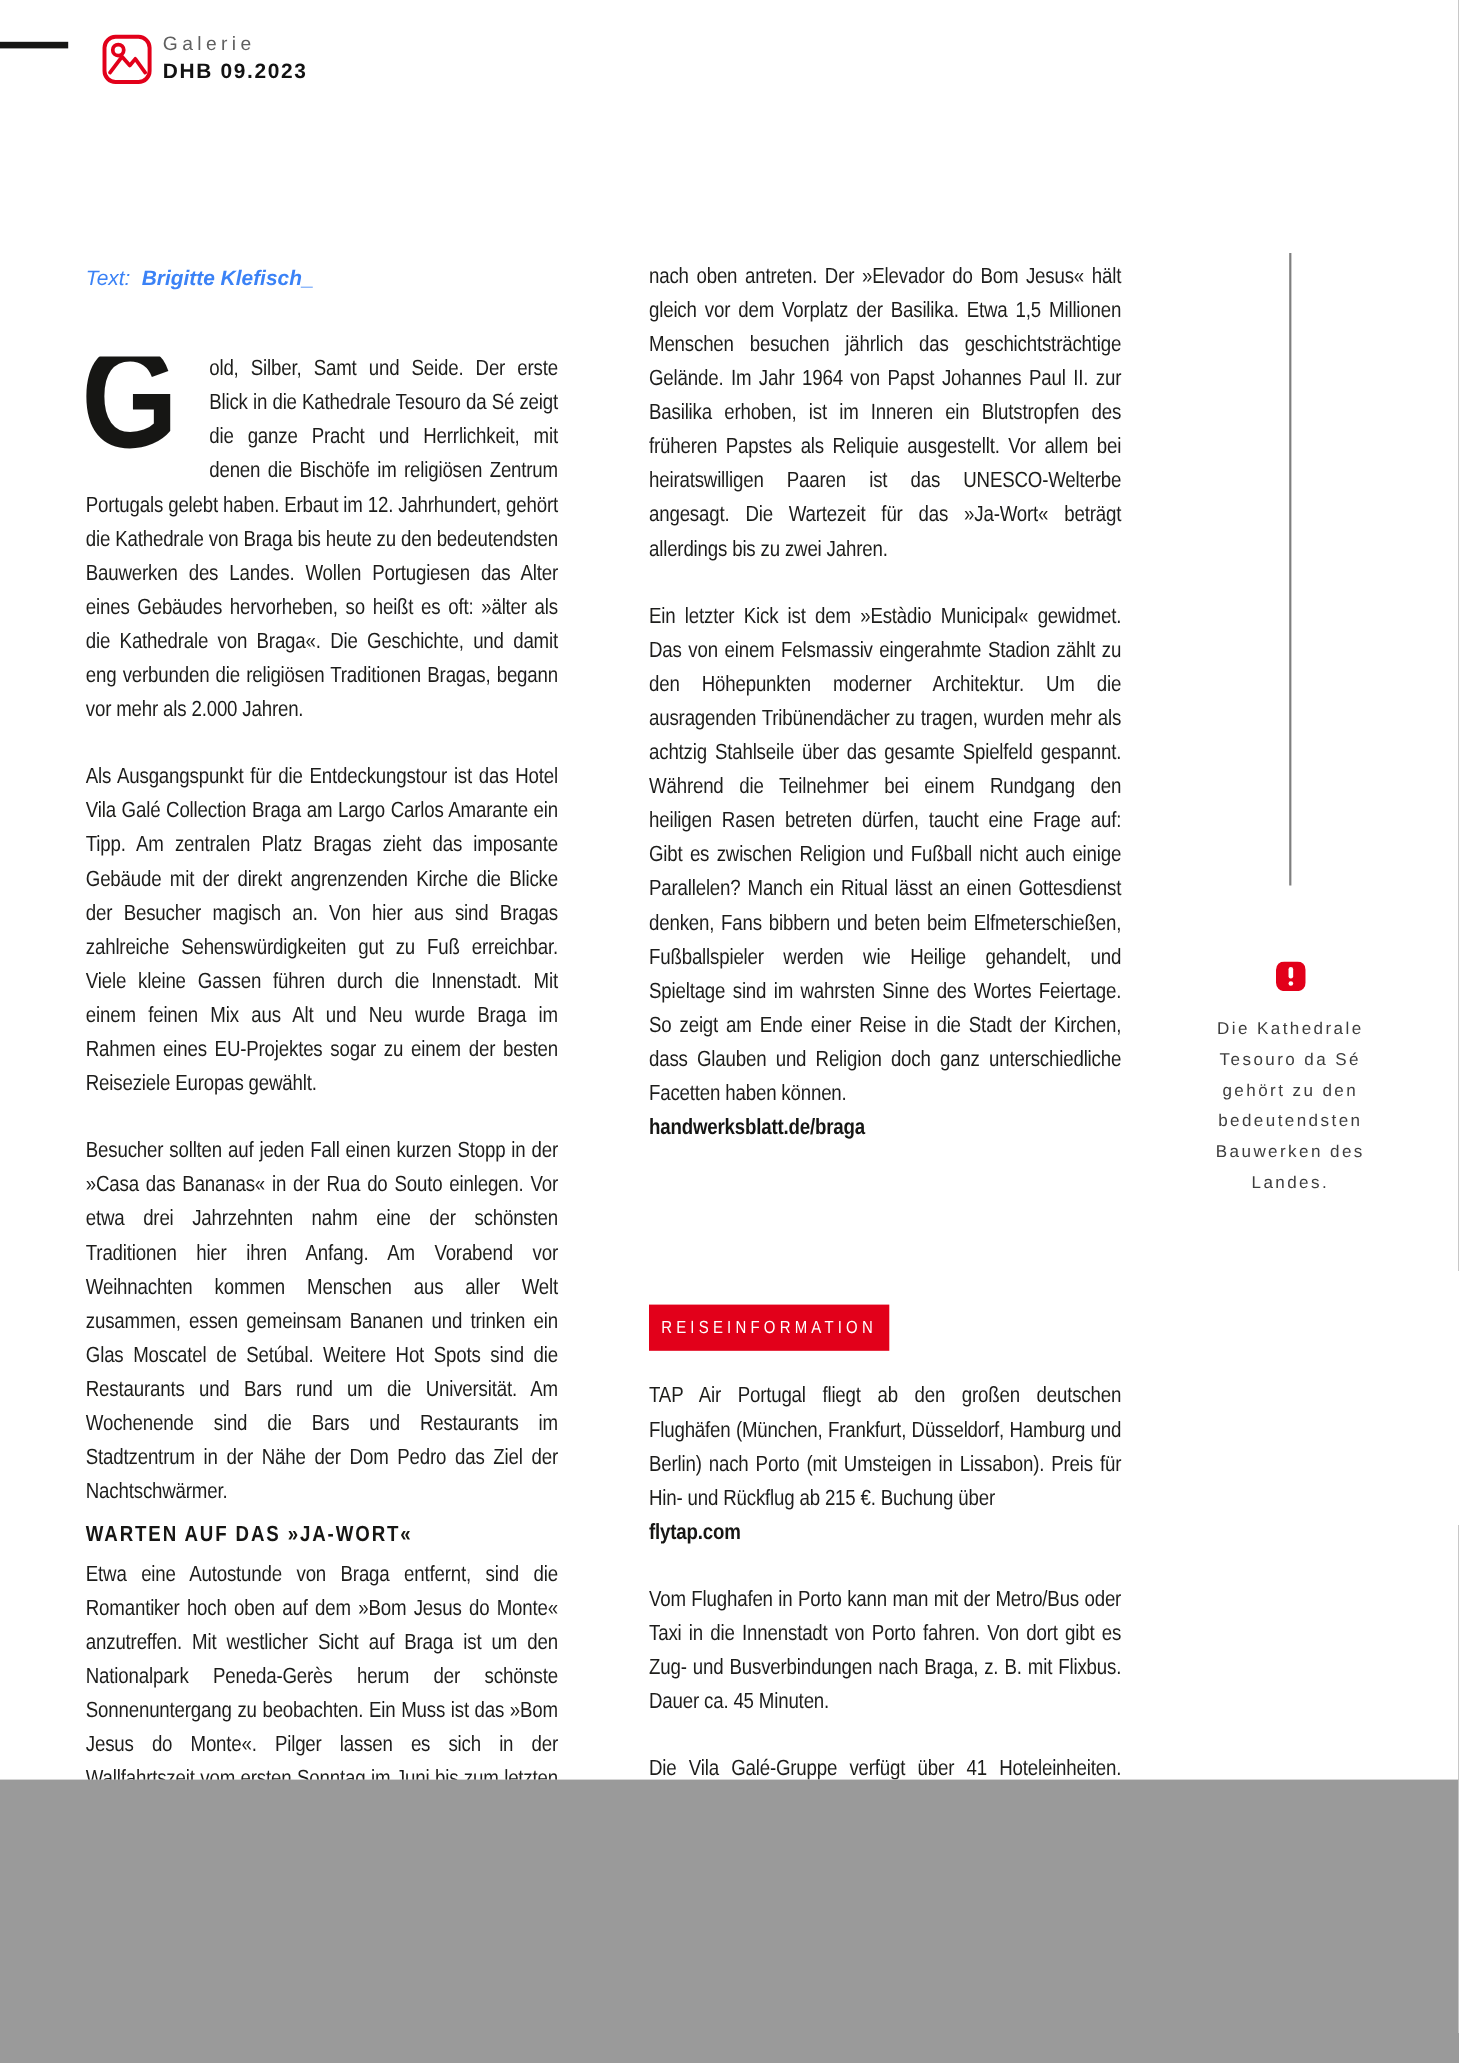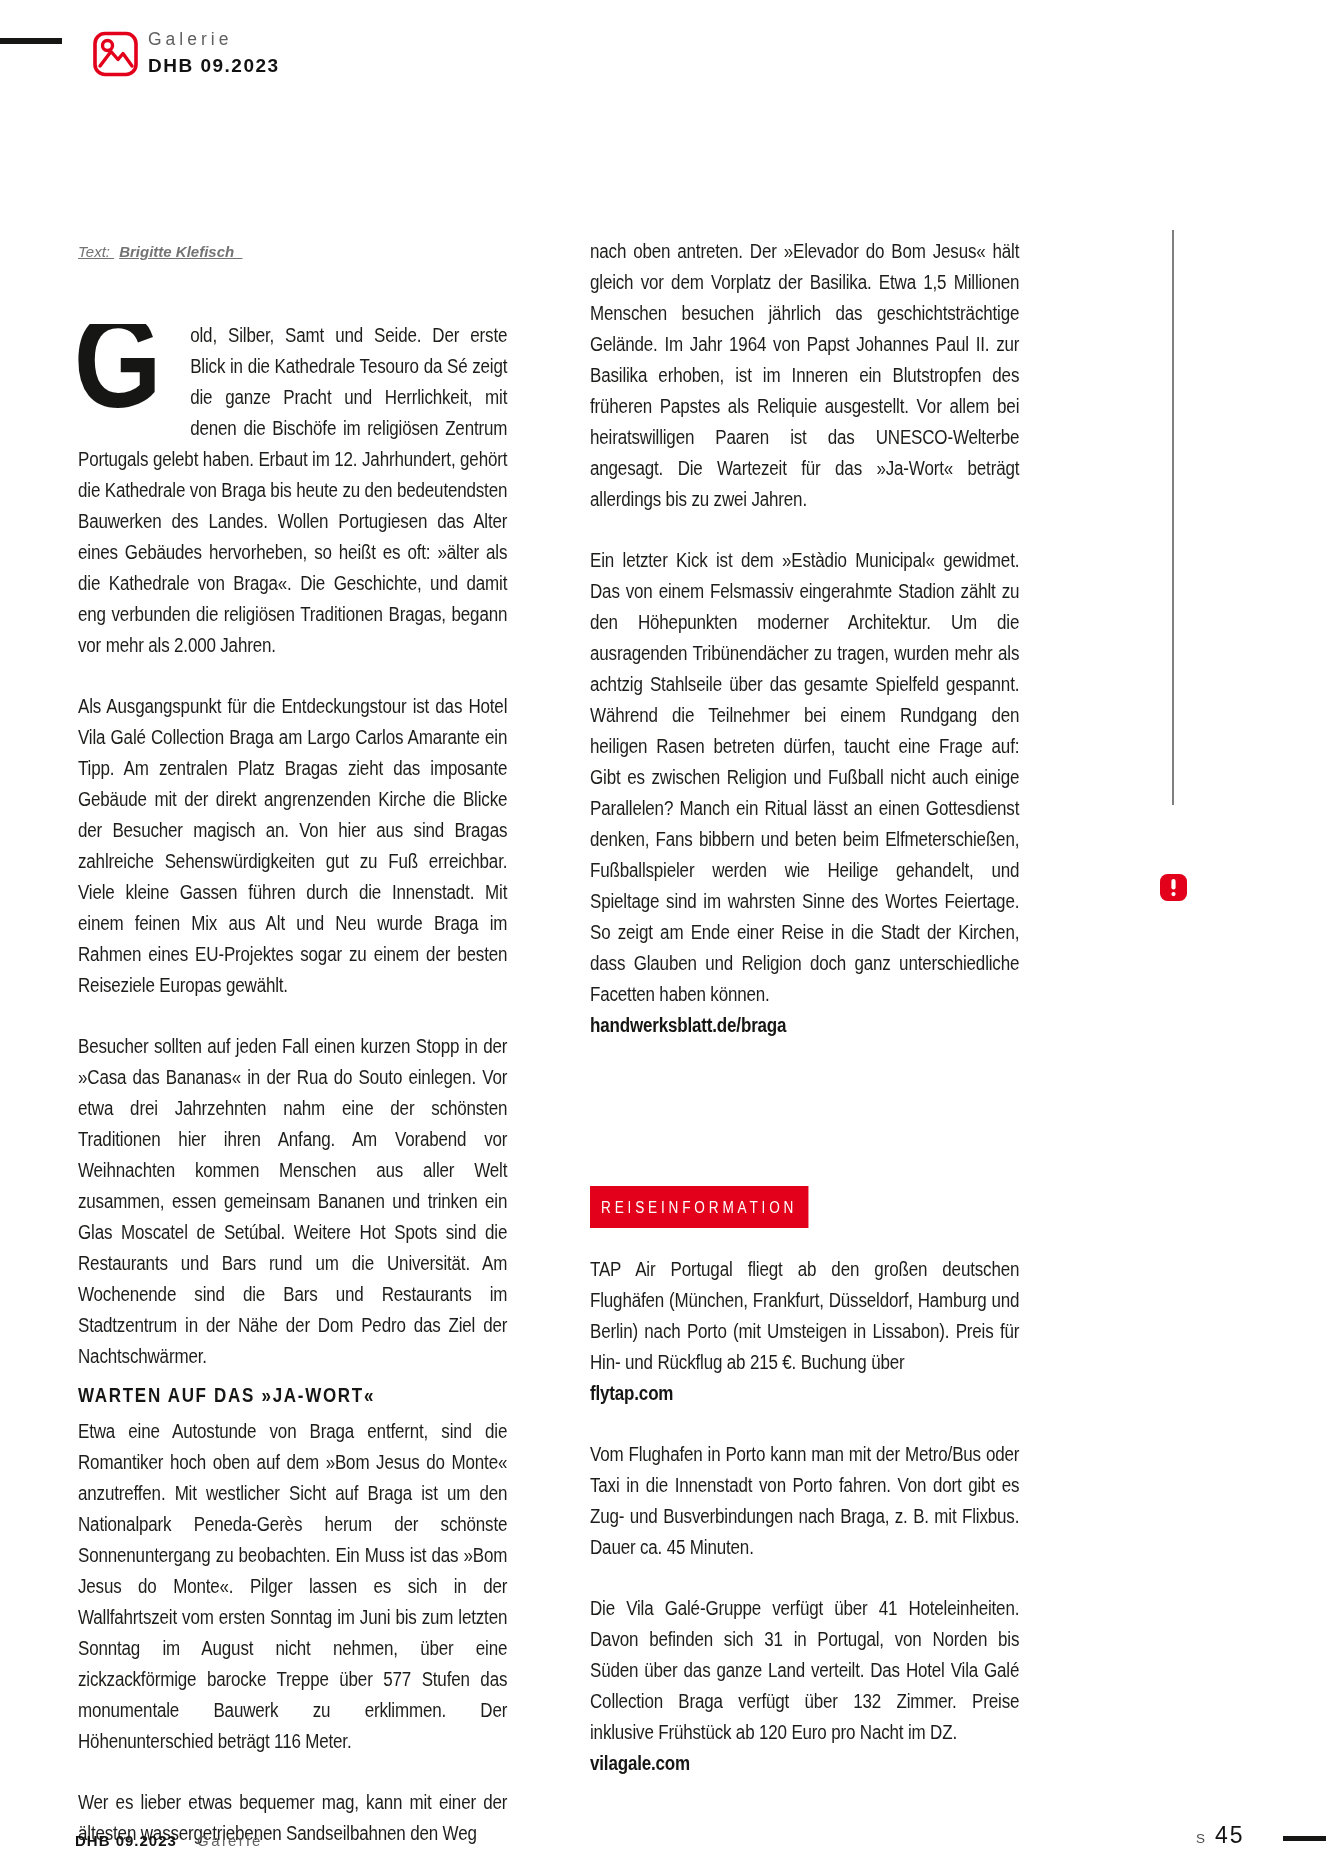--- a/index.html
+++ b/index.html
@@ -1,32 +1,32 @@
 <!DOCTYPE html>
 <html lang="de"><head>
 <meta charset="utf-8">
 <style>
   html,body{margin:0;padding:0;background:#9a9a9a;}
   .page{
     position:relative;
-    width:1326px;height:1875px;
+    width:1326px;height:1618px;
     background:#ffffff;
     margin:0 auto;
     font-family:"Liberation Sans","DejaVu Sans",sans-serif;
     color:#1d1d1b;
     overflow:hidden;
   }
   
   .header-rule{position:absolute;left:0;top:38px;width:62px;height:6px;background:#161614;}
   .header-icon{position:absolute;left:92px;top:30px;width:48px;height:48px;}
   .header-text{position:absolute;left:148px;top:29px;}
   .header-section{font-size:17.5px;letter-spacing:4px;color:#5f5f5f;}
   .header-issue{margin-top:5px;font-size:19px;font-weight:700;letter-spacing:1.5px;color:#121212;}
   
-  .byline{position:absolute;left:78px;top:243px;font-size:15px;font-style:italic;color:#737373;text-decoration:underline;}
+  .byline{position:absolute;left:78px;top:243px;font-size:19px;font-style:italic;color:#3b82f6;}
   .byline .byline-author{font-weight:700;margin-left:5px;}
   
   .col{
     position:absolute;width:505px;
     transform:scaleX(0.85);transform-origin:left top;
     font-size:20px;line-height:31px;letter-spacing:-0.2px;
     text-align:justify;
   }
   .col p{margin:0 0 30px 0;}
   .col p.tight{margin-bottom:8px;}
@@ -124,20 +124,21 @@
 
   <div class="vrule"></div>
   <div class="note">
     <span class="note-icon">
       <svg viewBox="0 0 27 27" width="27" height="27">
         <rect x="0" y="0" width="27" height="27" rx="7.5" fill="#e2001a"></rect>
         <rect x="11.4" y="5" width="4.2" height="10.5" rx="2.1" fill="#ffffff"></rect>
         <rect x="11.4" y="18" width="4.2" height="4.2" rx="2.1" fill="#ffffff"></rect>
       </svg>
     </span>
+    <div class="note-text">Die Kathedrale Tesouro da Sé gehört zu den bedeutendsten Bauwerken des Landes.</div>
   </div>
 
   <div class="footer-left">
     <span class="footer-issue">DHB 09.2023</span>
     <span class="footer-section">Galerie</span>
   </div>
   <div class="footer-right">
     <span class="footer-s">S</span>
     <span class="footer-num">45</span>
   </div>

